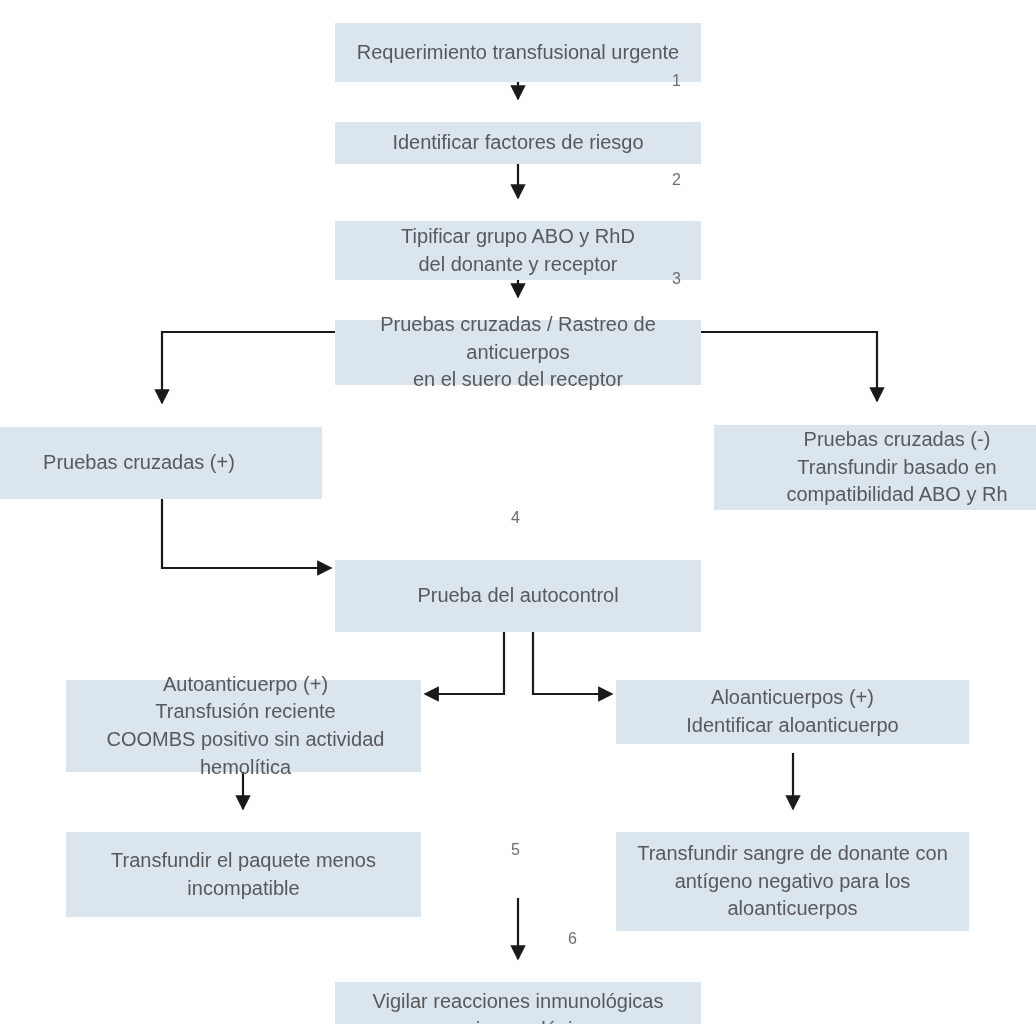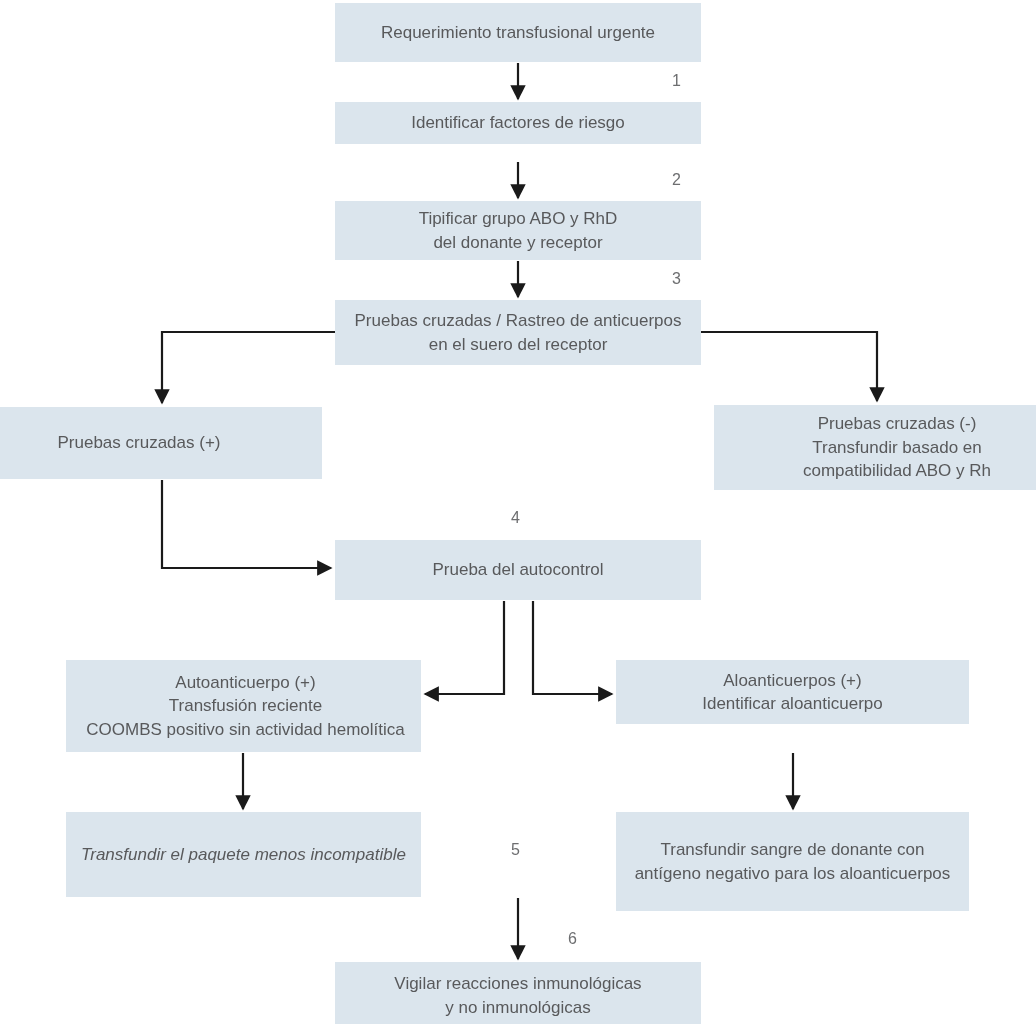--- a/index.html
+++ b/index.html
@@ -20,24 +20,25 @@
   }
   .node {
     position: absolute;
     background: #dbe5ed;
     color: #58595b;
     display: flex;
     align-items: center;
     justify-content: center;
     text-align: center;
     line-height: 1.38;
-    font-size: 17px;
+    font-size: 20px;
     box-sizing: border-box;
     padding: 4px 8px;
     white-space: pre-line;
+    margin-top: 20px;
   }
   .step-num {
     position: absolute;
     color: #6d6e70;
     font-size: 16px;
     font-family: "Liberation Sans", sans-serif;
     text-align: center;
     line-height: 1;
   }
   svg.edges {
@@ -89,30 +90,30 @@
 
   <div class="node" style="left:335px; top:300px; width:366px; height:65px;">Pruebas cruzadas / Rastreo de anticuerpos
 en el suero del receptor</div>
 
   <div class="node" style="left:-44px; top:407px; width:366px; height:72px;">Pruebas cruzadas (+)</div>
 
   <div class="node" style="left:714px; top:405px; width:366px; height:85px;">Pruebas cruzadas (-)
 Transfundir basado en
 compatibilidad ABO y Rh</div>
 
-  <div class="node" style="left:335px; top:540px; width:366px; height:60px;">Prueba del autocontrol</div>
+  <div class="node" style="left:335px; top:540px; width:366px; height:72px;">Prueba del autocontrol</div>
 
   <div class="node" style="left:66px; top:660px; width:355px; height:92px;padding-left:12px;">Autoanticuerpo (+)
 Transfusión reciente
 COOMBS positivo sin actividad hemolítica</div>
 
   <div class="node" style="left:616px; top:660px; width:353px; height:64px;">Aloanticuerpos (+)
 Identificar aloanticuerpo</div>
 
-  <div class="node" style="left:66px; top:812px; width:355px; height:85px;font-style:italic;">Transfundir el paquete menos incompatible</div>
+  <div class="node" style="left:66px; top:812px; width:355px; height:85px;">Transfundir el paquete menos incompatible</div>
 
   <div class="node" style="left:616px; top:812px; width:353px; height:99px;">Transfundir sangre de donante con
 antígeno negativo para los aloanticuerpos</div>
 
   <div class="node" style="left:335px; top:962px; width:366px; height:67px;">Vigilar reacciones inmunológicas
 y no inmunológicas</div>
 
   <div class="step-num" style="left:672px; top:73px;">1</div>
   <div class="step-num" style="left:672px; top:172px;">2</div>
   <div class="step-num" style="left:672px; top:271px;">3</div>

